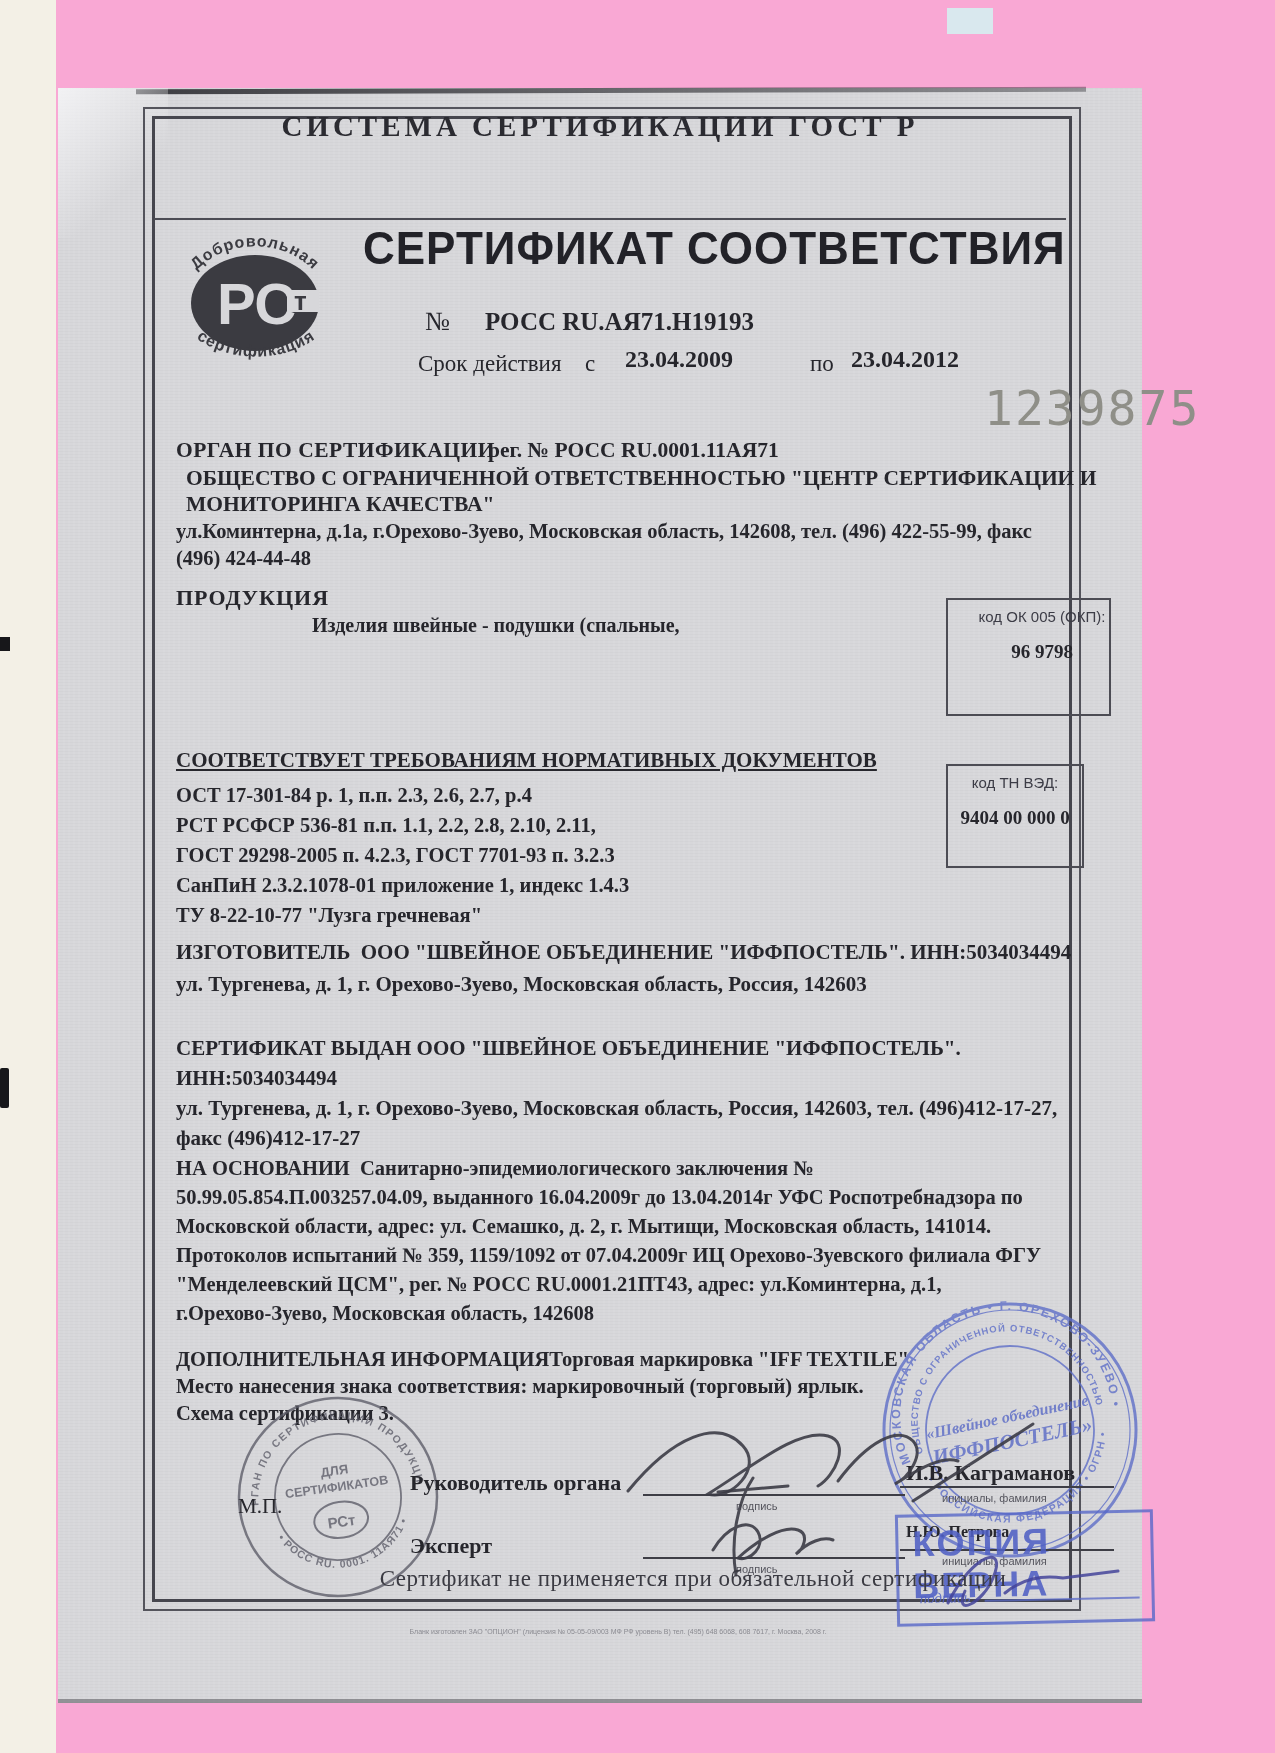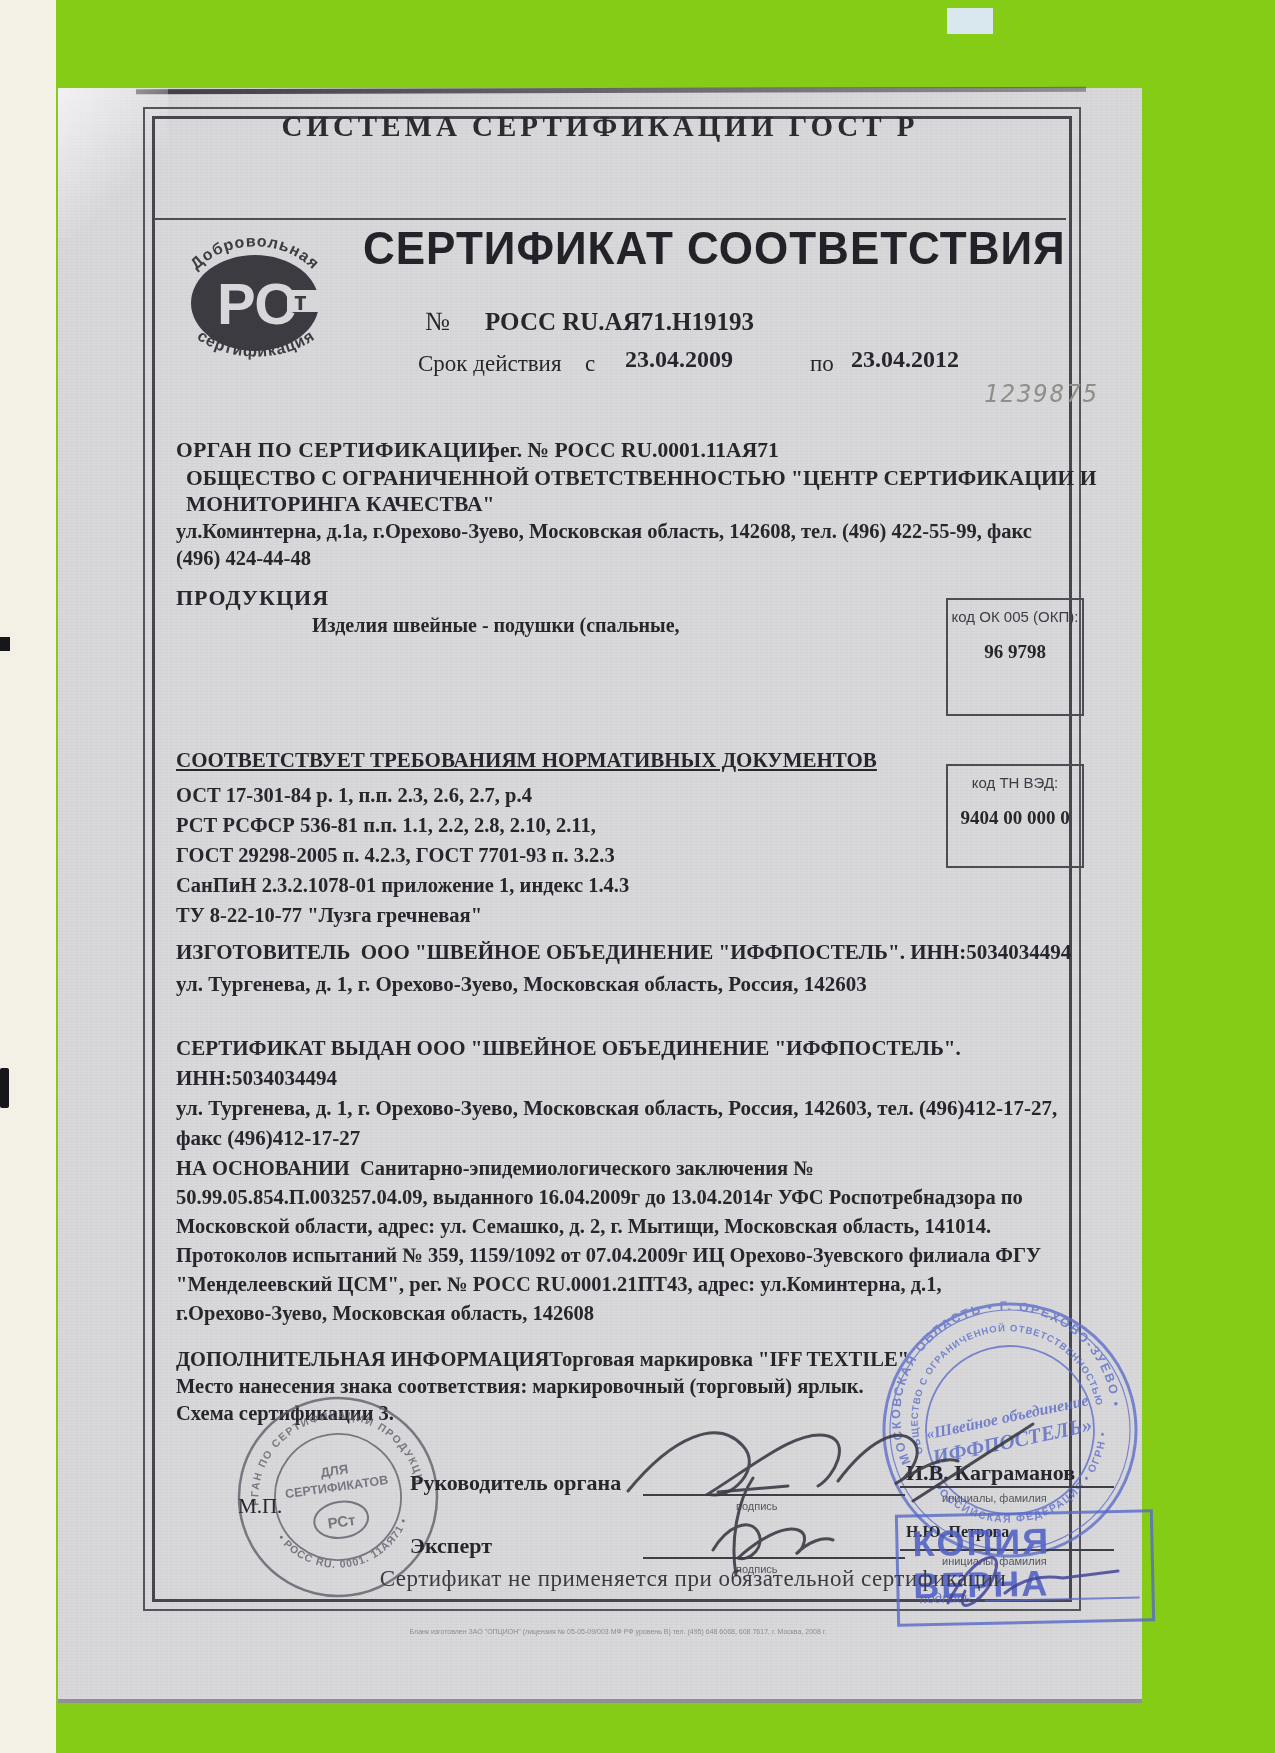--- a/index.html
+++ b/index.html
@@ -1,35 +1,35 @@
 <!DOCTYPE html>
 <html><head>
 <meta charset="utf-8">
 <style>
   html,body{margin:0;padding:0;}
-  .canvas{position:relative;width:1275px;height:1753px;background:#84cc16;overflow:hidden;
+  .canvas{position:relative;width:1275px;height:1753px;background:#f9a8d4;overflow:hidden;
           font-family:"Liberation Serif","DejaVu Serif",serif;}
   .edge-strip{position:absolute;left:0;top:0;width:56px;height:1753px;background:#f3f0e6;}
   .page{position:absolute;left:58px;top:88px;width:1084px;height:1615px;background:#d7d7da;
         background-image:repeating-linear-gradient(0deg,rgba(0,0,0,.018) 0 1px,transparent 1px 3px),
                          repeating-linear-gradient(90deg,rgba(255,255,255,.05) 0 2px,transparent 2px 5px);}
   .page-top-shadow{position:absolute;left:78px;top:0;width:950px;height:5px;
         background:linear-gradient(90deg,rgba(35,35,40,.85),rgba(35,35,40,.4));transform:rotate(-.15deg);}
   .page-bottom-shadow{position:absolute;left:0;bottom:0;width:100%;height:4px;background:rgba(60,60,66,.45);}
   .fold{position:absolute;left:0;top:0;width:110px;height:150px;
         background:linear-gradient(135deg,rgba(245,245,247,.9),rgba(245,245,247,0) 65%);}
   .frame-outer{position:absolute;left:85px;top:19px;width:934px;height:1500px;border:2px solid #54545c;}
   .frame-inner{position:absolute;left:94px;top:28px;width:914px;height:1480px;border:3px solid #46464e;}
   .divider{position:absolute;left:96px;top:130px;width:912px;height:0;border-top:2px solid #4c4c54;}
   .t{position:absolute;color:#26262c;font-weight:700;}
   .pre{white-space:pre;}
   .hdr{font-size:29px;letter-spacing:4px;width:1084px;text-align:center;color:#2b2b31;}
   .big-title{font-family:"Liberation Sans","DejaVu Sans",sans-serif;font-size:44px;font-weight:800;
              letter-spacing:1px;color:#222228;transform:scaleY(1.06);transform-origin:top left;}
-  .serial{font-family:"DejaVu Sans Mono",monospace;font-size:24px;font-weight:400;color:#8f8f88;letter-spacing:2px;font-style:italic;}
+  .serial{font-family:"DejaVu Sans Mono",monospace;font-size:48px;font-weight:400;color:#8f8f88;letter-spacing:2px;}
   .code-box{position:absolute;border:2px solid #4c4c54;text-align:center;}
   .code-box .cb-label{display:block;margin-top:8px;font-family:"Liberation Sans",sans-serif;
                       font-size:15px;font-weight:400;color:#3c3c46;}
   .code-box .cb-value{display:block;margin-top:16px;font-size:19px;font-weight:700;color:#26262c;}
   .sig-line{position:absolute;border-bottom:2px solid #3e3e46;}
   .cap{position:absolute;font-family:"Liberation Sans",sans-serif;font-size:11px;color:#55555e;font-weight:400;}
   .note{font-size:23px;font-weight:400;letter-spacing:.5px;color:#3a3a42;text-align:center;}
   .tiny{position:absolute;font-family:"Liberation Sans",sans-serif;font-size:7px;color:#8b8b92;
         font-weight:400;text-align:center;}
   .copy-stamp{position:absolute;left:838px;top:1424px;width:252px;height:106px;
@@ -96,21 +96,21 @@
 
     <div class="t" style="left:118px;top:350px;font-size:21.5px;letter-spacing:.5px;">ОРГАН ПО СЕРТИФИКАЦИИ</div>
     <div class="t" style="left:430px;top:350px;font-size:21.5px;">рег. № РОСС RU.0001.11АЯ71</div>
     <div class="t pre" style="left:128px;top:377px;font-size:21.5px;line-height:26px;">ОБЩЕСТВО С ОГРАНИЧЕННОЙ ОТВЕТСТВЕННОСТЬЮ "ЦЕНТР СЕРТИФИКАЦИИ И
 МОНИТОРИНГА КАЧЕСТВА"</div>
     <div class="t pre" style="left:118px;top:430px;font-size:20.5px;line-height:27px;">ул.Коминтерна, д.1а, г.Орехово-Зуево, Московская область, 142608, тел. (496) 422-55-99, факс
 (496) 424-44-48</div>
 
     <div class="t" style="left:118px;top:497px;font-size:22px;letter-spacing:1px;">ПРОДУКЦИЯ</div>
     <div class="t" style="left:254px;top:494px;font-size:20px;margin-top:32px;">Изделия швейные - подушки (спальные,</div>
-    <div class="code-box" style="left:888px;top:510px;width:134px;height:114px;">
+    <div class="code-box" style="left:888px;top:510px;width:134px;height:114px;padding-left:27px;">
       <span class="cb-label">код ОК 005 (ОКП):</span>
       <span class="cb-value">96 9798</span>
     </div>
 
     <div class="t" style="left:118px;top:660px;font-size:21px;text-decoration:underline;">СООТВЕТСТВУЕТ ТРЕБОВАНИЯМ НОРМАТИВНЫХ ДОКУМЕНТОВ</div>
     <div class="t pre" style="left:118px;top:692px;font-size:20.5px;line-height:30px;">ОСТ 17-301-84 р. 1, п.п. 2.3, 2.6, 2.7, р.4
 РСТ РСФСР 536-81 п.п. 1.1, 2.2, 2.8, 2.10, 2.11,
 ГОСТ 29298-2005 п. 4.2.3, ГОСТ 7701-93 п. 3.2.3
 СанПиН 2.3.2.1078-01 приложение 1, индекс 1.4.3
 ТУ 8-22-10-77 "Лузга гречневая"</div>

